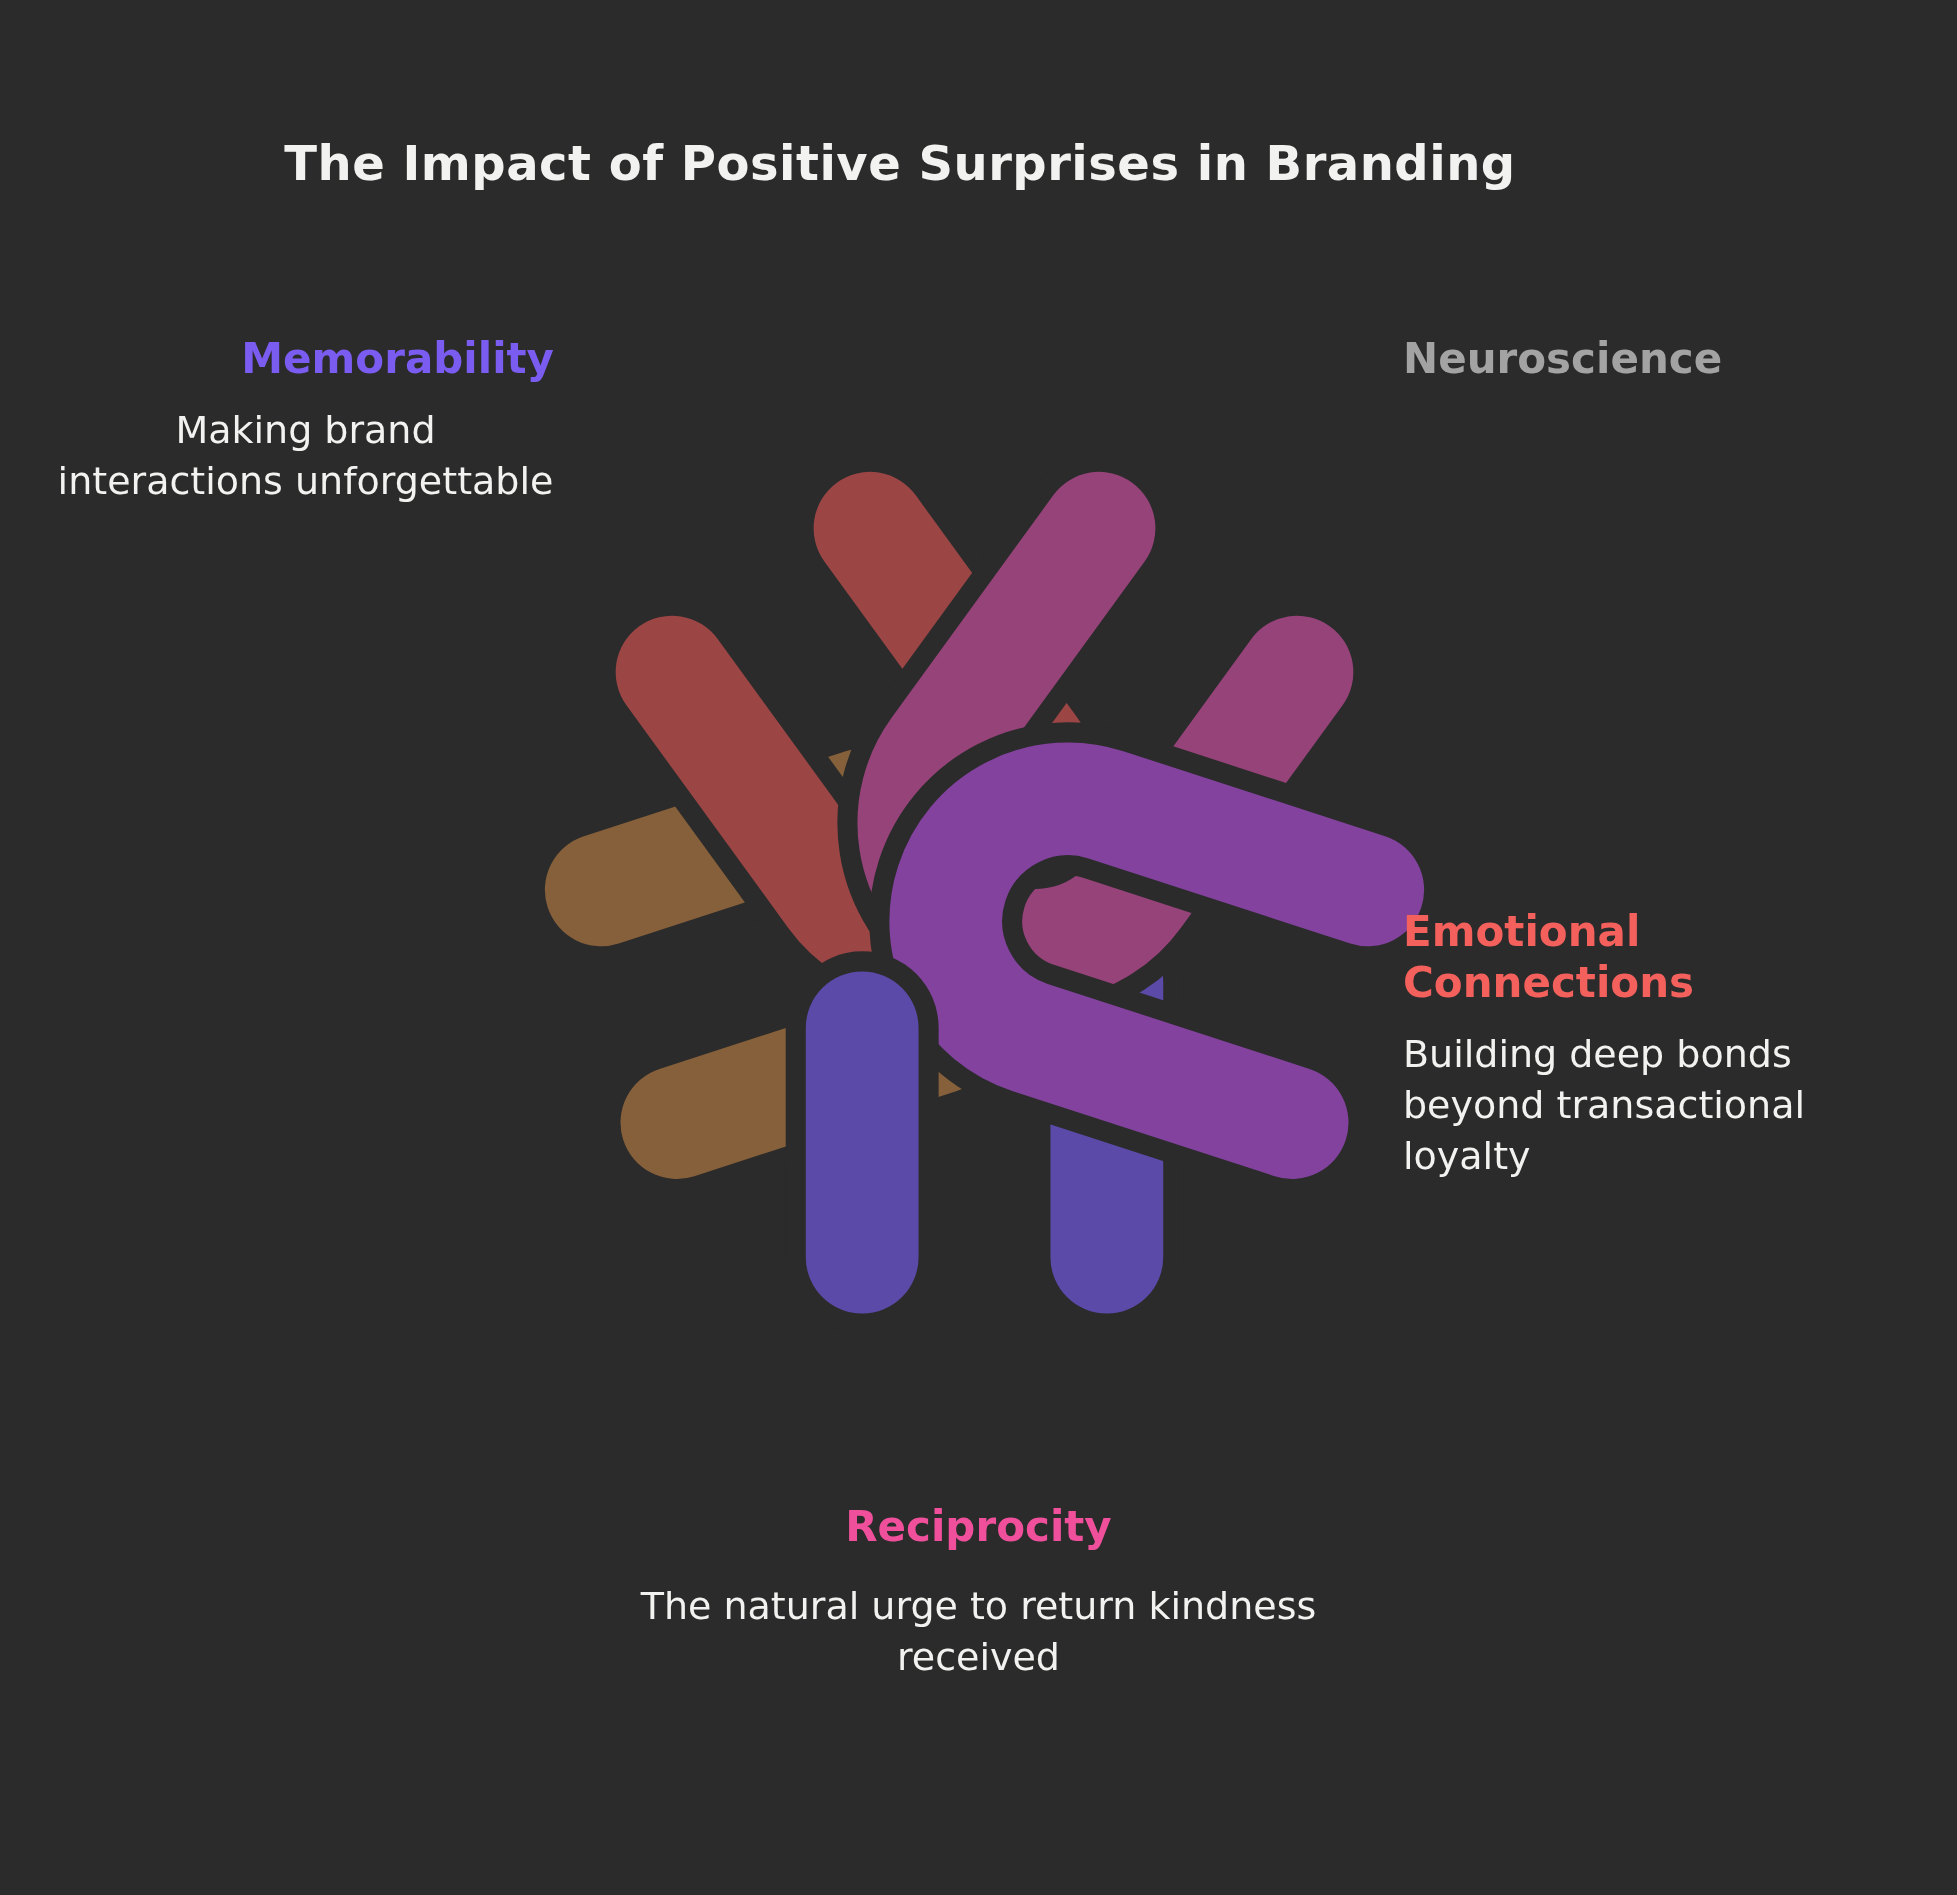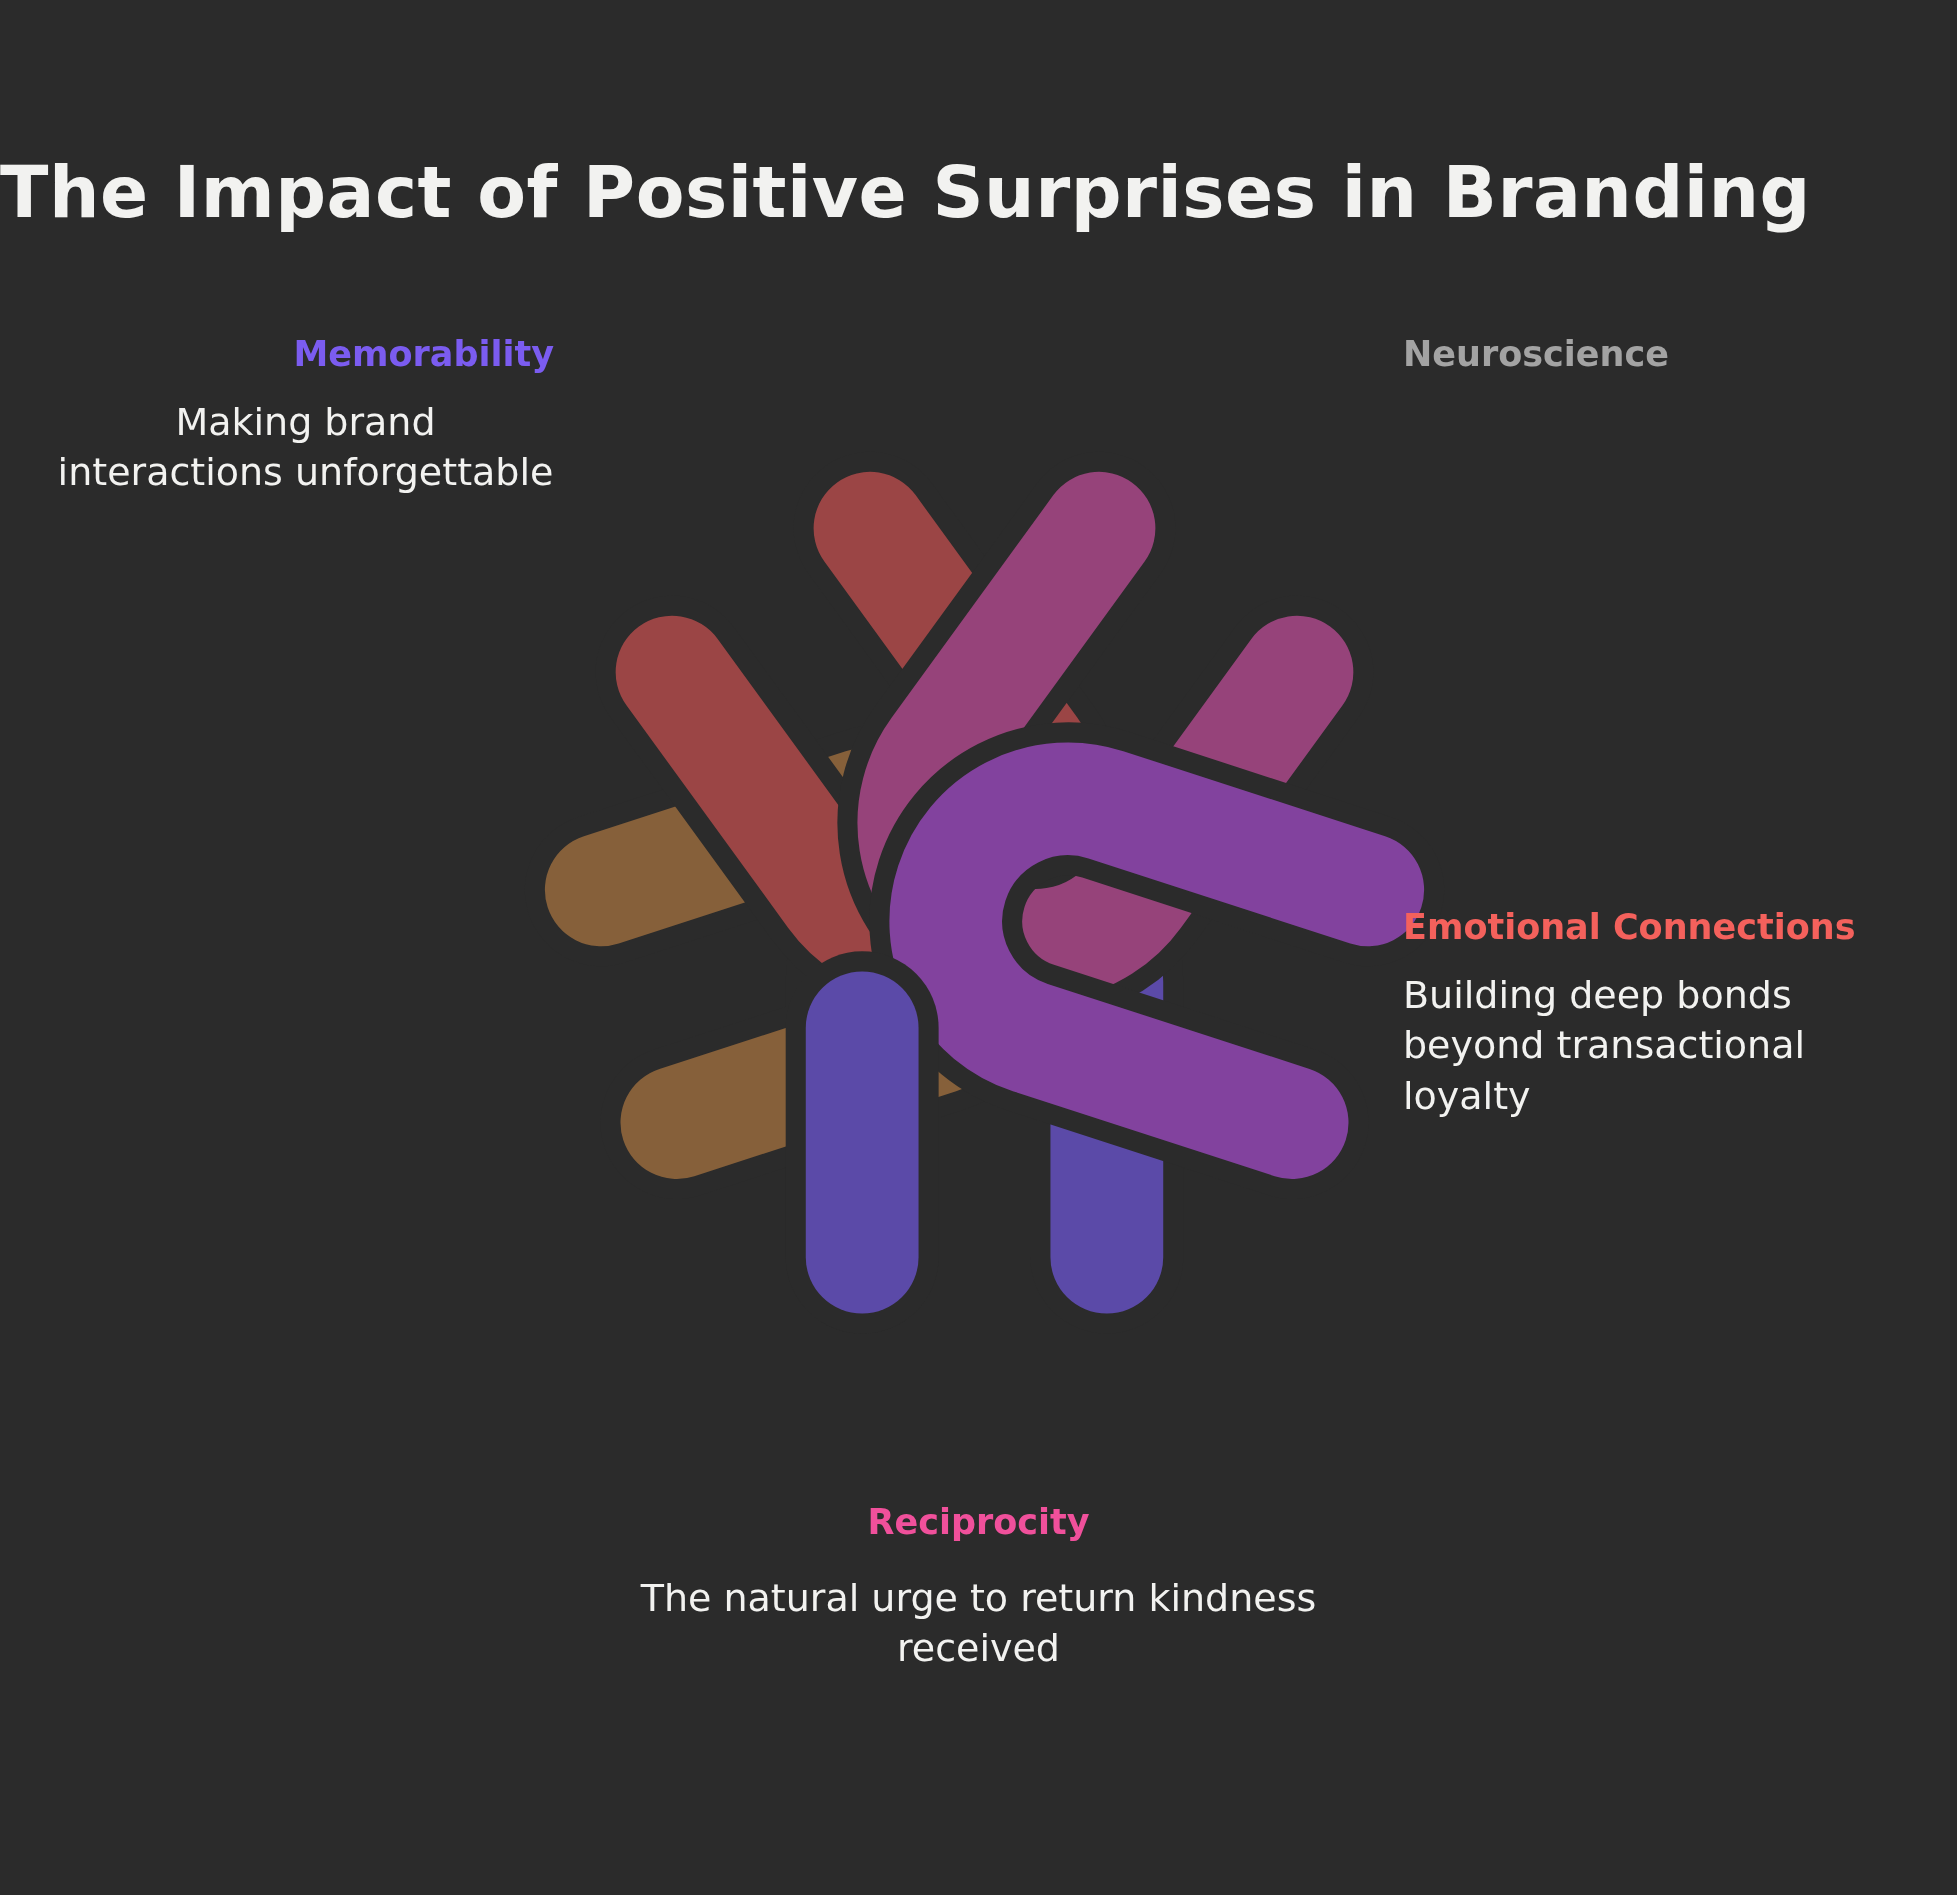--- a/index.html
+++ b/index.html
@@ -24,42 +24,42 @@
   
   .title {
     position: absolute;
     top: 103px;
     left: 0;
     width: 1800px;
     text-align: center;
     color: #f2f2f0;
     font-family: "DejaVu Sans", sans-serif;
     font-weight: bold;
-    font-size: 71px;
+    font-size: 48px;
     letter-spacing: 0.5px;
     white-space: nowrap;
   }
 
   
   #knot {
     position: absolute;
     left: 430px;
     top: 354px;
     width: 1109px;
     height: 1080px;
   }
 
   
   .node {
     position: absolute;
   }
   .node-heading {
     font-family: "DejaVu Sans", sans-serif;
     font-weight: bold;
-    font-size: 35px;
+    font-size: 42px;
     line-height: 1.22;
     margin: 0 0 21px 0;
   }
   .node-body {
     font-family: "DejaVu Sans", sans-serif;
     font-weight: normal;
     font-size: 38px;
     line-height: 1.33;
     color: #f2f2f0;
     margin: 0;

